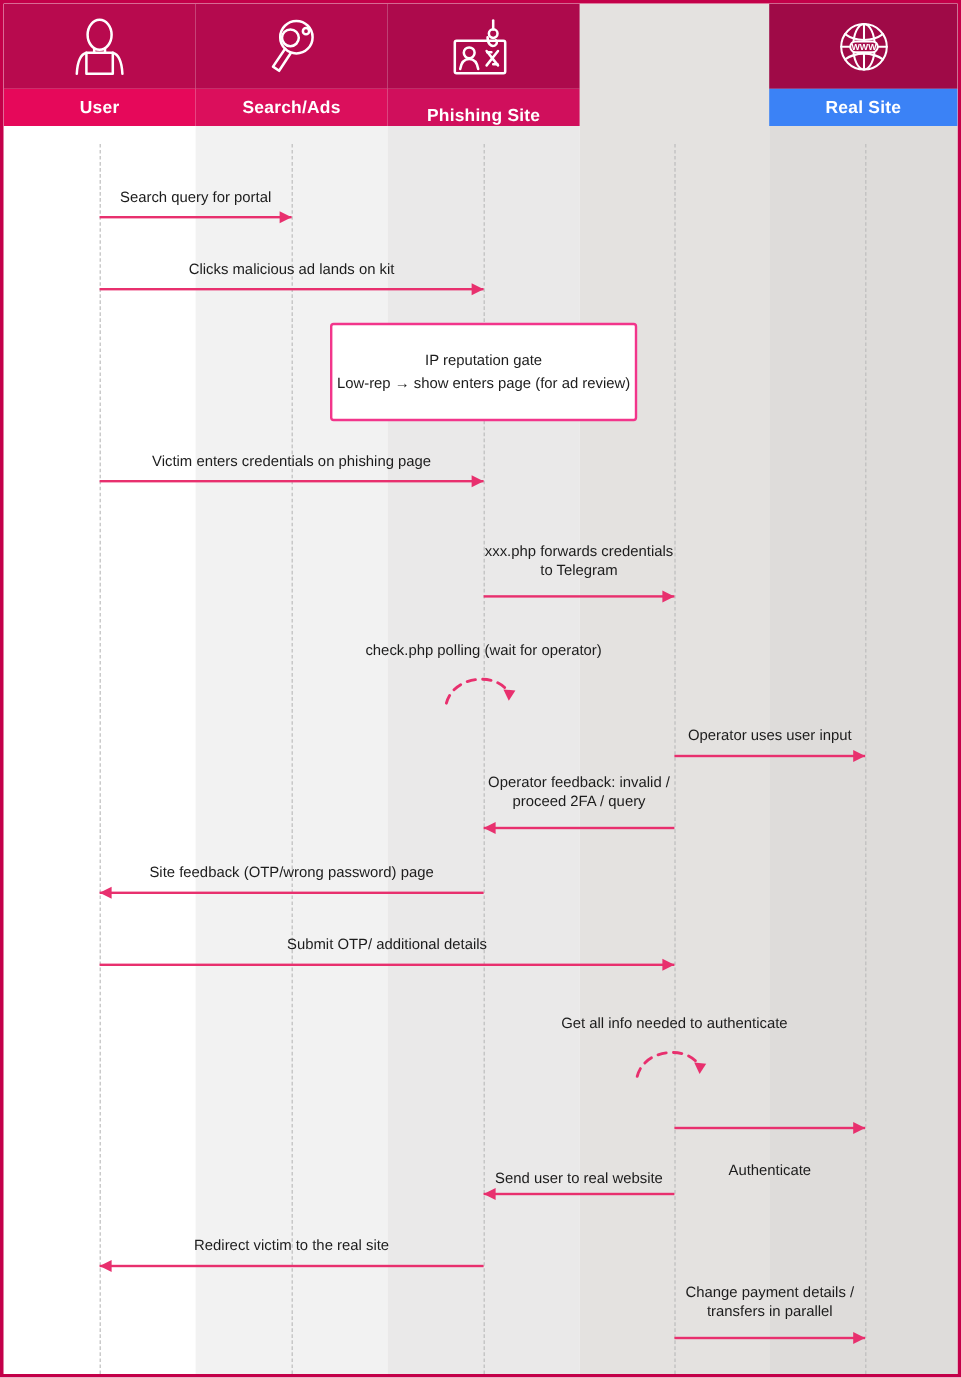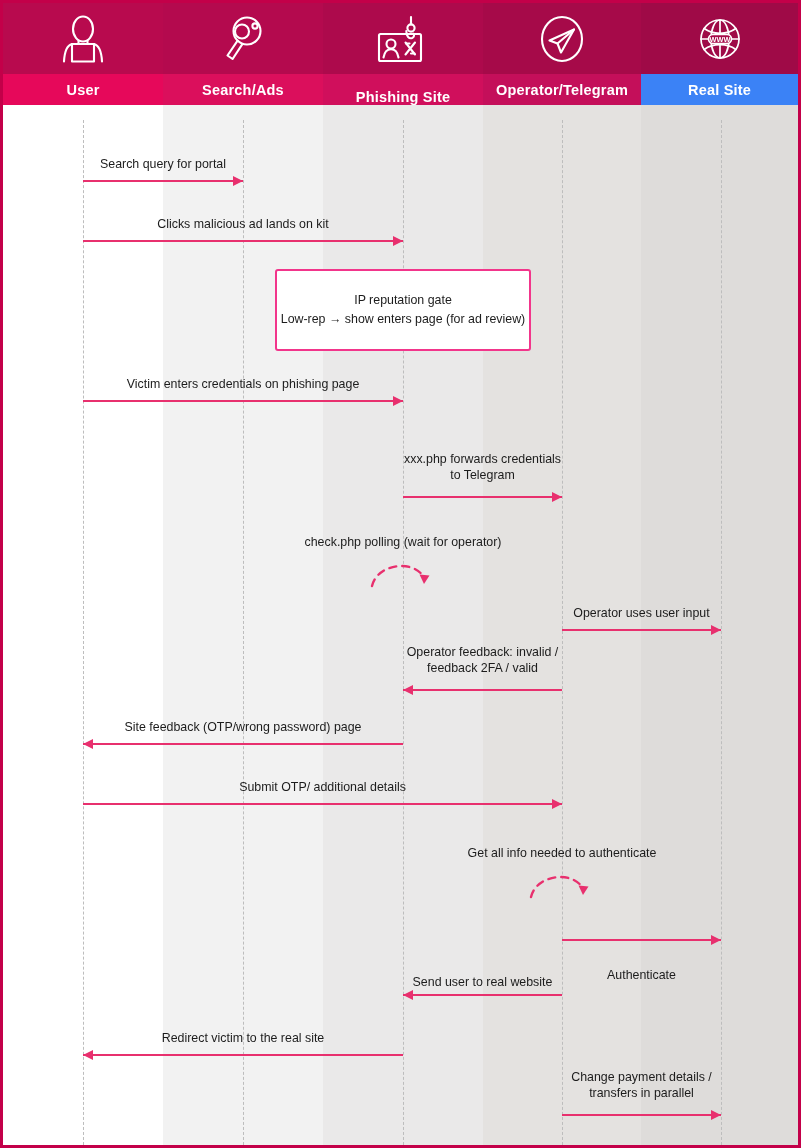--- a/index.html
+++ b/index.html
@@ -157,32 +157,20 @@
       <path d="M8.5 44.5 C9.5 38.5 12.5 36.2 16 36.2 C19.5 36.2 22.5 38.5 23.5 44.5"></path>
       <path d="M30.5 29.5 L40 41.5 M40 29.5 L30.5 41.5"></path>
       <path d="M31 30.5 L34.5 30.5 M36 40.5 L39.5 40.5"></path>
       <path d="M36 4 L36 11.5"></path>
       <circle cx="36" cy="15" r="3.6"></circle>
       <path d="M31.3 18 C31.3 23.5 34.2 26.2 37.2 25 C39.3 24.1 39.6 21.6 38.2 20.6"></path>
     </svg>
         </div>
         <div class="hdr-label-area" style="background: rgb(208, 15, 92); align-items: flex-end;">
           <span>Phishing Site</span>
-        </div>
-      </div>
-      <div class="hdr-col" style="left: 480px; width: 158px;">
-        <div class="hdr-icon-area" style="background: rgb(166, 10, 73);">
-          <svg width="50" height="50" viewBox="0 0 50 50" fill="none" stroke="#ffffff" stroke-width="2.1" stroke-linecap="round" stroke-linejoin="round">
-      <ellipse cx="25" cy="25" rx="20" ry="22"></ellipse>
-      <path d="M37 15.5 L12.5 26.5 L20.5 29.5 L24 38.5 L28.5 30.5 Z"></path>
-      <path d="M37 15.5 L20.5 29.5"></path>
-    </svg>
-        </div>
-        <div class="hdr-label-area" style="background: rgb(196, 15, 90);">
-          <span>Operator/Telegram</span>
         </div>
       </div>
       <div class="hdr-col" style="left: 638px; width: 157px;">
         <div class="hdr-icon-area" style="background: rgb(159, 10, 71);">
           <svg width="50" height="50" viewBox="0 0 50 50" fill="none" stroke="#ffffff" stroke-width="1.7" stroke-linecap="round" stroke-linejoin="round">
       <circle cx="25" cy="25" r="19"></circle>
       <ellipse cx="25" cy="25" rx="9" ry="19"></ellipse>
       <path d="M25 6 L25 44"></path>
       <path d="M6 25 L44 25"></path>
       <path d="M9.2 14.5 C13.5 17.6 19 19.3 25 19.3 C31 19.3 36.5 17.6 40.8 14.5"></path>
@@ -225,21 +213,21 @@
           <path d="M66 32 L61.5 22.5 L71.5 23.5 Z" fill="#e8306e"></path>
         </svg>
       </div>
       <div class="msg-label" style="left: 400px; top: 531px;">check.php polling (wait for operator)</div>
       <div class="msg-line" style="left: 559px; width: 159px; top: 626px; background: rgb(232, 48, 110);"></div>
       <div class="msg-head right" style="top: 621.5px; left: 708px; border-left-color: rgb(232, 48, 110);"></div>
       <div class="msg-label" style="left: 638.5px; top: 602px;">Operator uses user input</div>
       <div class="msg-line" style="left: 400px; width: 159px; top: 686px; background: rgb(232, 48, 110);"></div>
       <div class="msg-head left" style="top: 681.5px; left: 400px; border-right-color: rgb(232, 48, 110);"></div>
       <div class="msg-label" style="left: 479.5px; top: 641px;">Operator feedback: invalid /
-feedback 2FA / valid</div>
+proceed 2FA / query</div>
       <div class="msg-line" style="left: 80px; width: 320px; top: 740px; background: rgb(232, 48, 110);"></div>
       <div class="msg-head left" style="top: 735.5px; left: 80px; border-right-color: rgb(232, 48, 110);"></div>
       <div class="msg-label" style="left: 240px; top: 716px;">Site feedback (OTP/wrong password) page</div>
       <div class="msg-line" style="left: 80px; width: 479px; top: 800px; background: rgb(232, 48, 110);"></div>
       <div class="msg-head right" style="top: 795.5px; left: 549px; border-left-color: rgb(232, 48, 110);"></div>
       <div class="msg-label" style="left: 319.5px; top: 776px;">Submit OTP/ additional details</div>
       <div class="selfloop" style="left: 514px; top: 860px;">
         <svg width="90" height="40" viewBox="0 0 90 40">
           <path d="M14 34 C20 10, 58 8, 66 26" fill="none" stroke="#e8306e" stroke-width="2.4" stroke-dasharray="7,6" stroke-linecap="round"></path>
           <path d="M66 32 L61.5 22.5 L71.5 23.5 Z" fill="#e8306e"></path>

